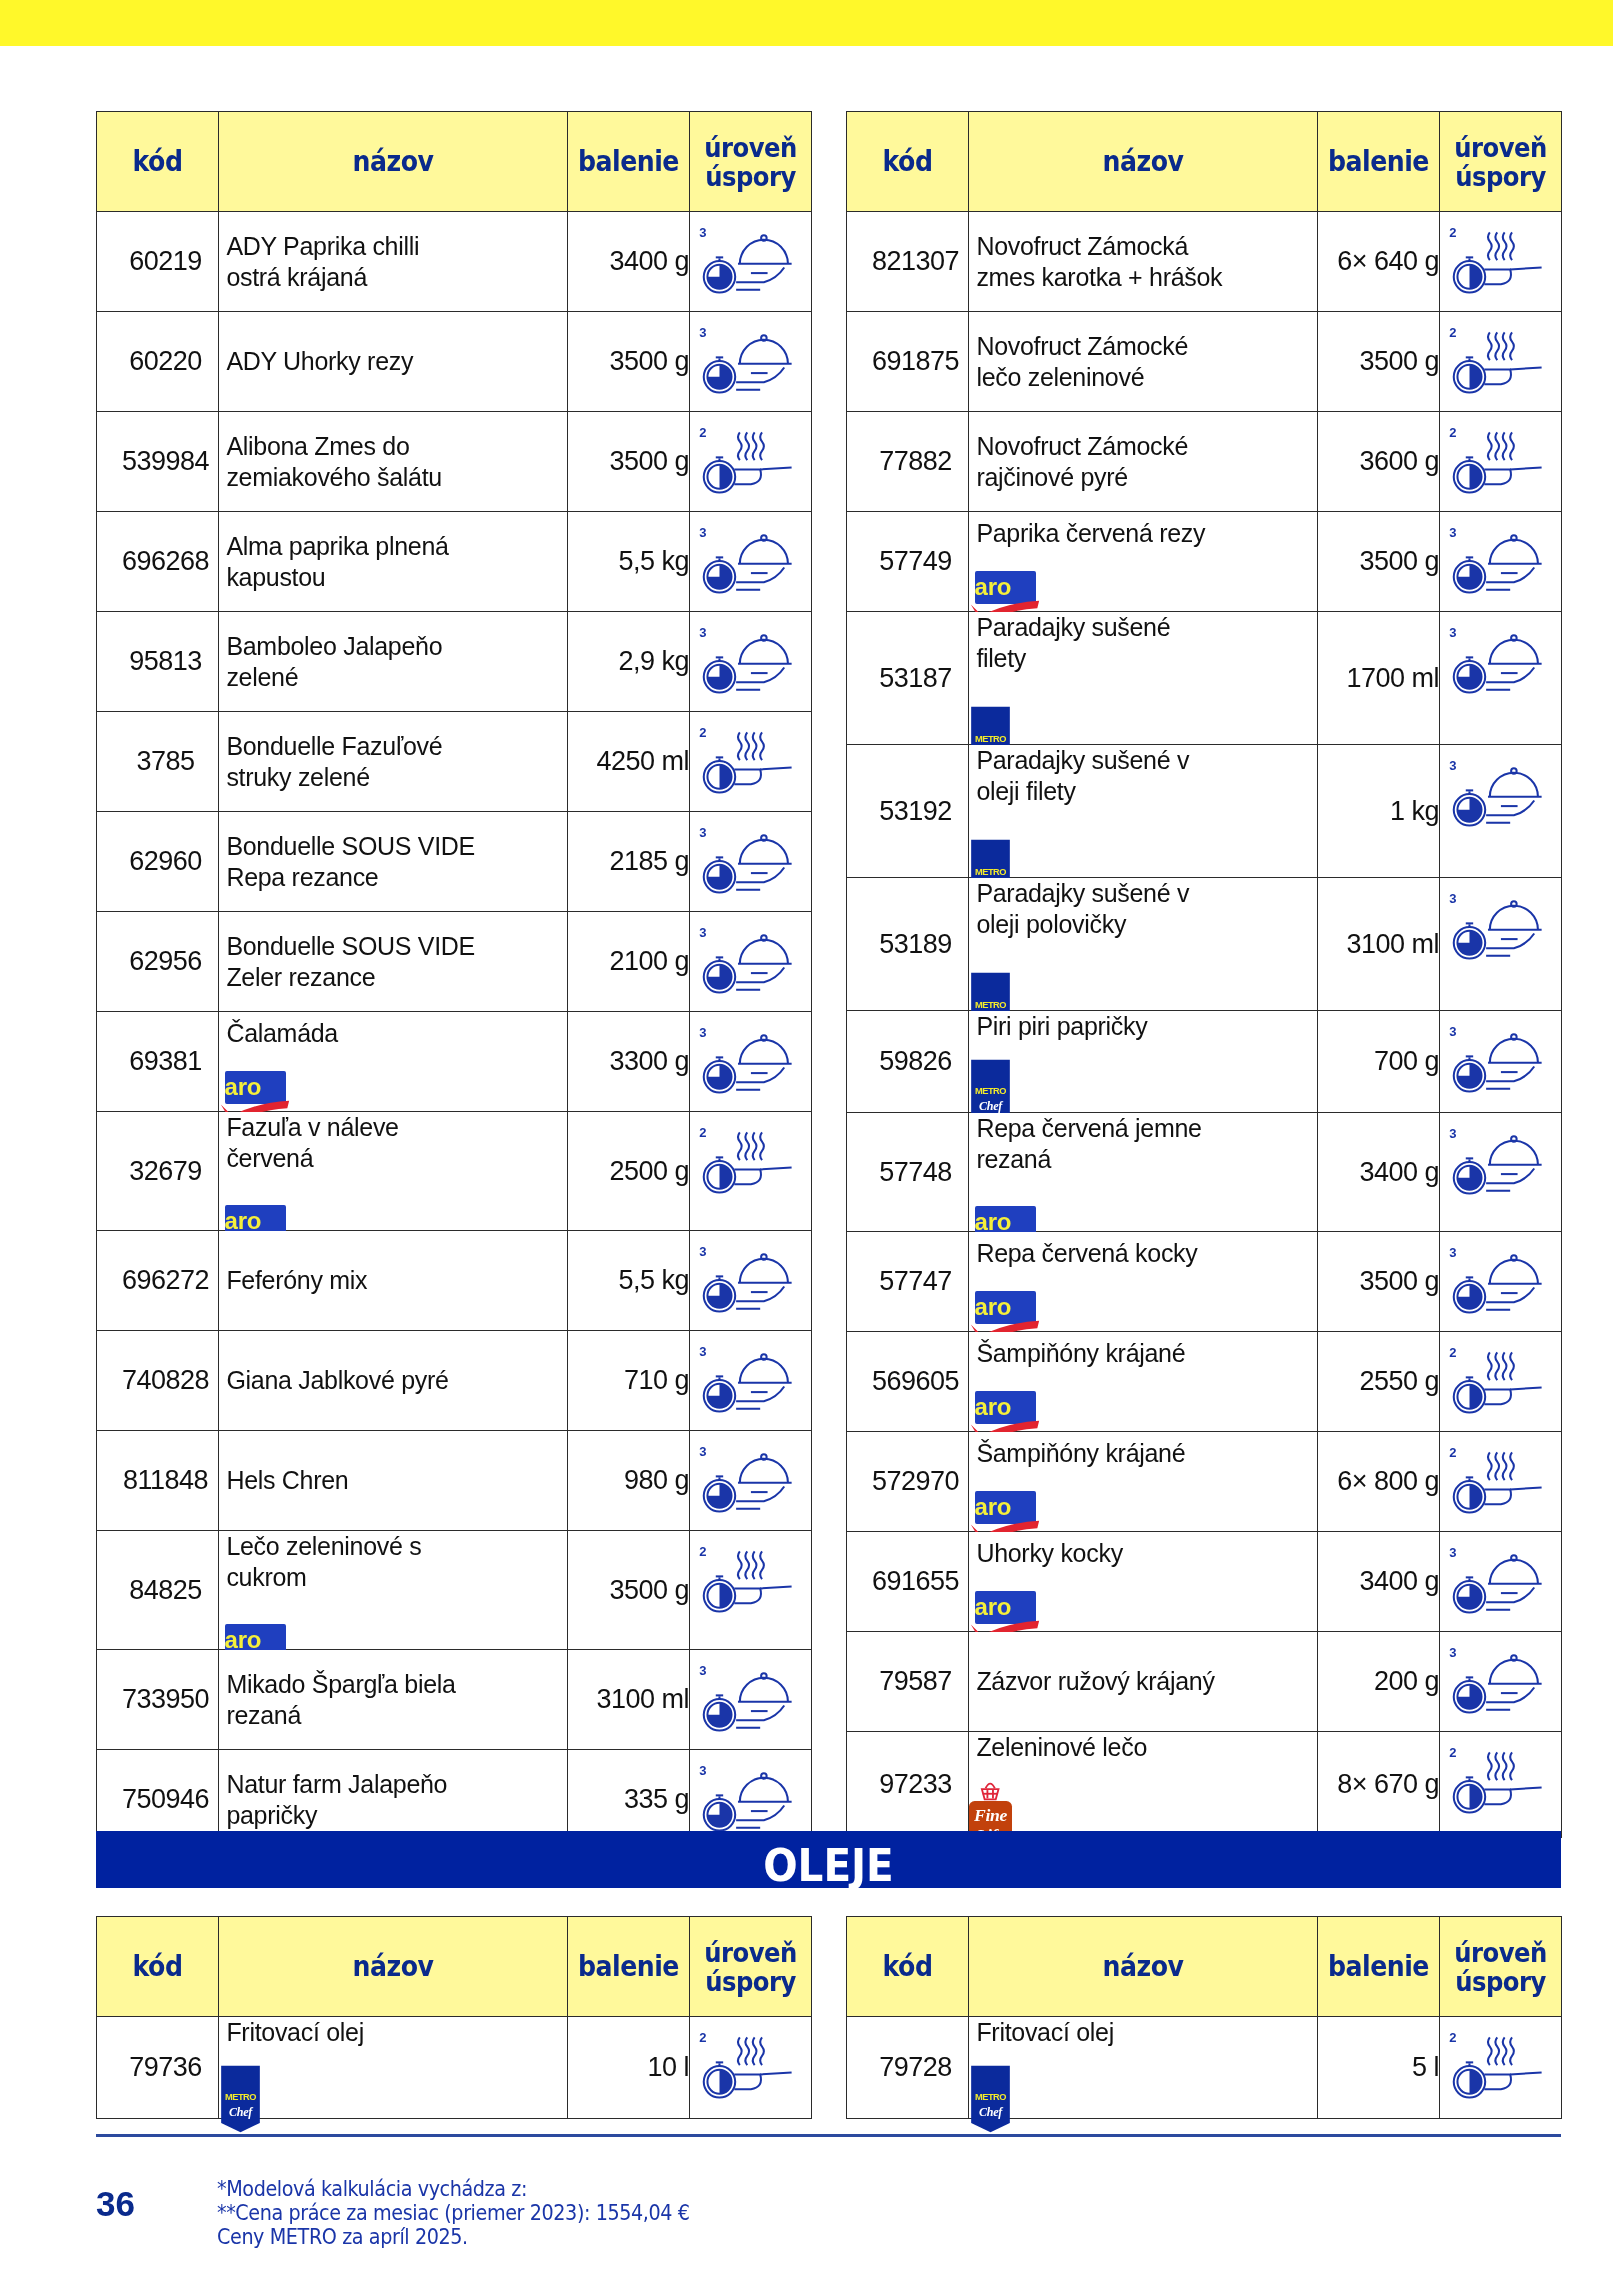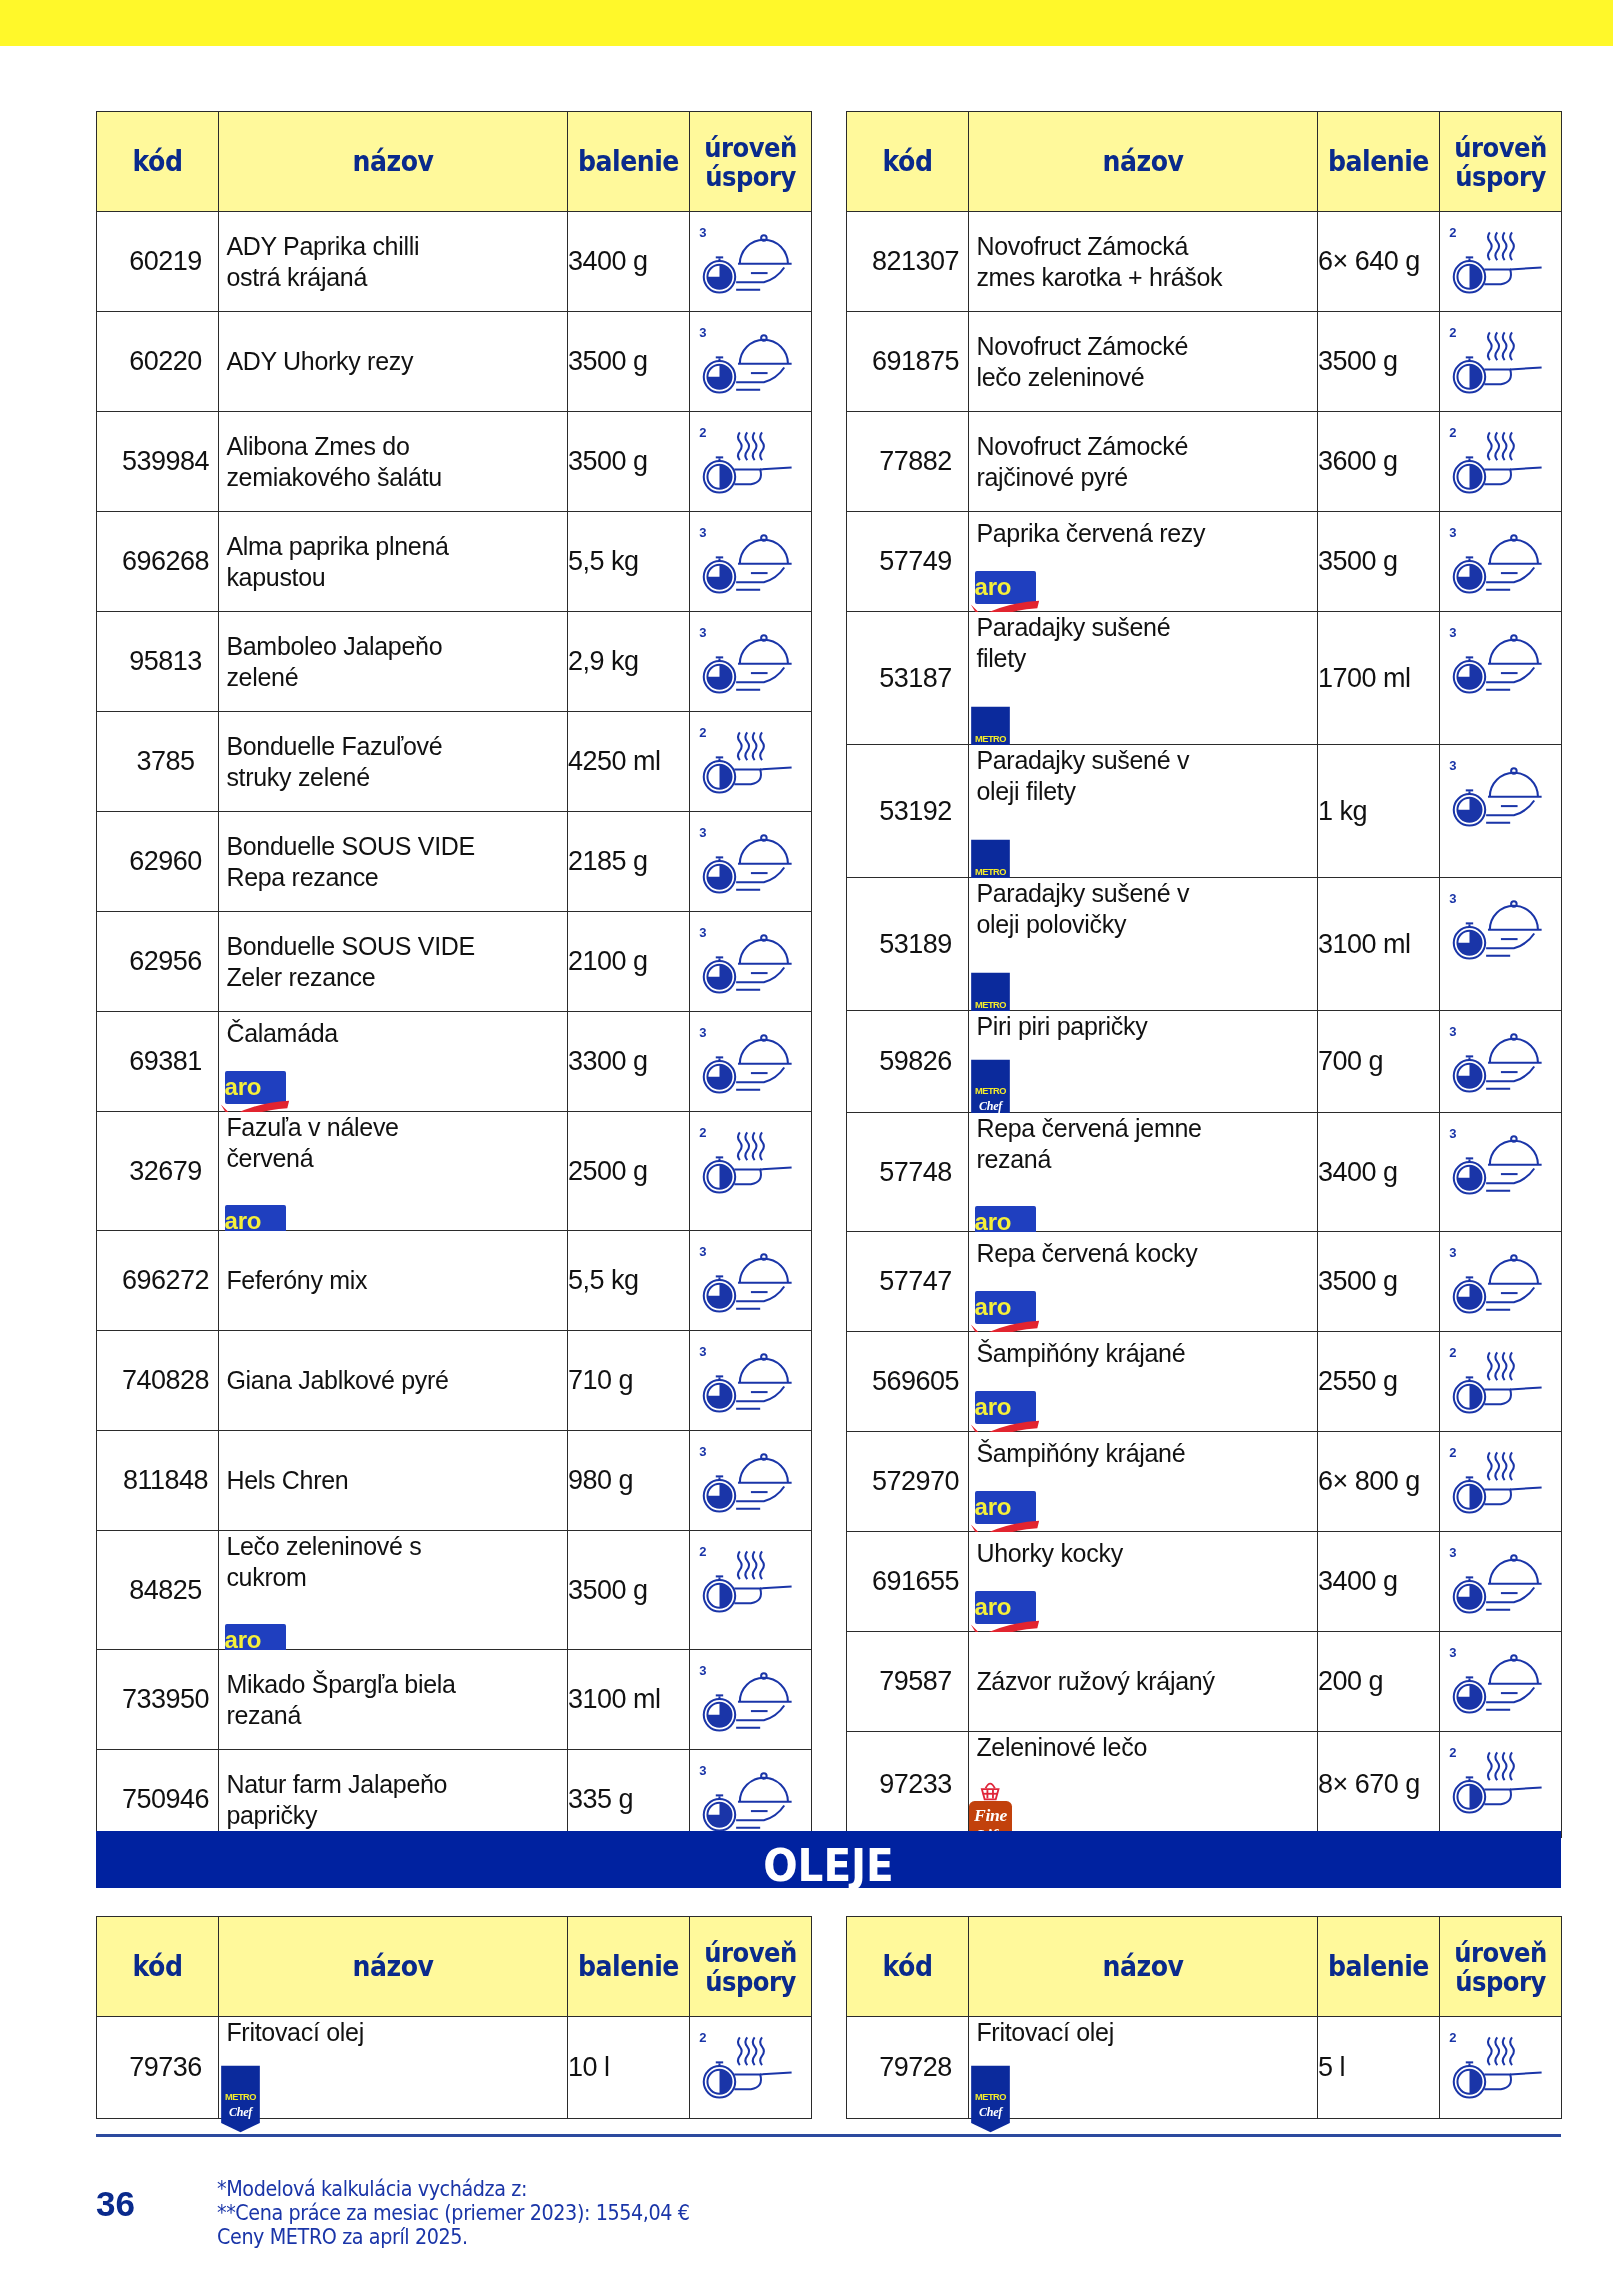--- a/index.html
+++ b/index.html
@@ -13,21 +13,21 @@
   table.prod th {
     background: #fff99b; color: #0a2a8c; font-weight: bold; font-size: 28px;
     height: 100px; text-align: center; vertical-align: middle; line-height: 1.0;
     font-family: "DejaVu Sans Condensed", "DejaVu Sans", sans-serif; letter-spacing: -0.5px;
   }
   table.prod th.small { font-size: 27px; line-height: 29px; }
   table.prod td { height: 100px; vertical-align: middle; background: #fff; }
   td.code { text-align: center; font-size: 27px; letter-spacing: -0.5px; padding-left: 16px; }
   td.name { position: relative; padding: 0 7.4px 0 7.4px; font-size: 25px; line-height: 31px; letter-spacing: -0.3px; }
   td.name .txt { display: block; max-width: 250px; }
-  td.pack { text-align: left; font-size: 27px; letter-spacing: -0.5px; }
+  td.pack { text-align: right; font-size: 27px; letter-spacing: -0.5px; }
   td.icon { position: relative; }
 
   col.c-code { width: 122px; }
   col.c-name { width: 349px; }
   col.c-pack { width: 122px; }
   col.c-level { width: 122px; }
 
   .brand { position: absolute; right: 7.4px; top: 50%; transform: translateY(-50%); }
   .aro { width: 72px; height: 56px; position: relative; }
   .aro .box { position: absolute; left: 5.6px; top: 0; width: 61px; height: 33px; background: #1f3fbf; border-radius: 1.9px;

